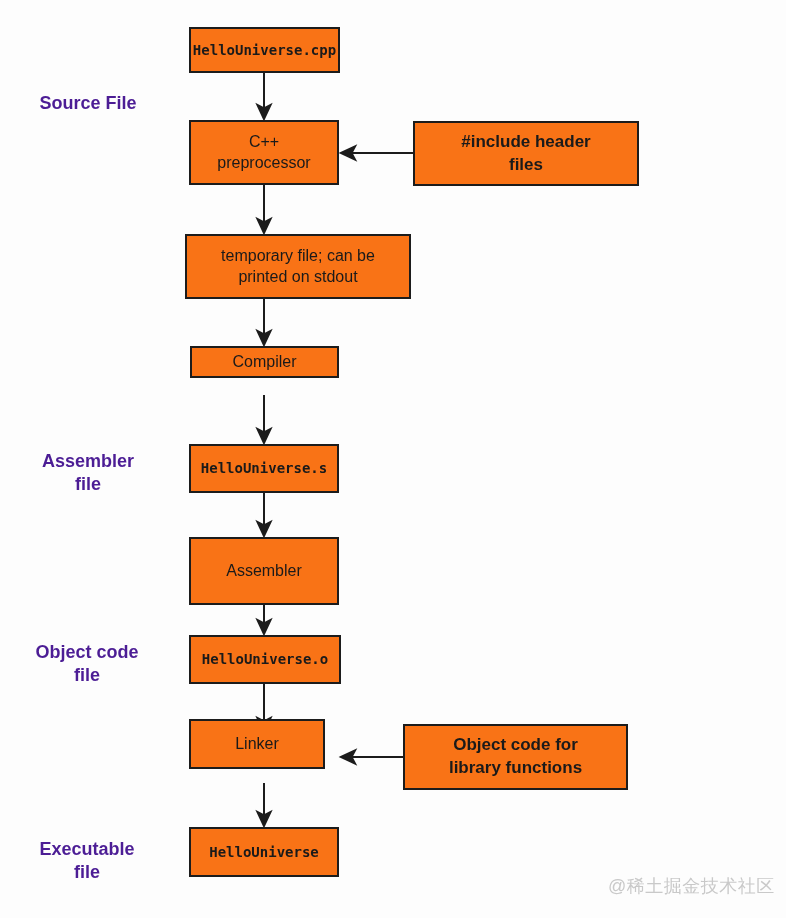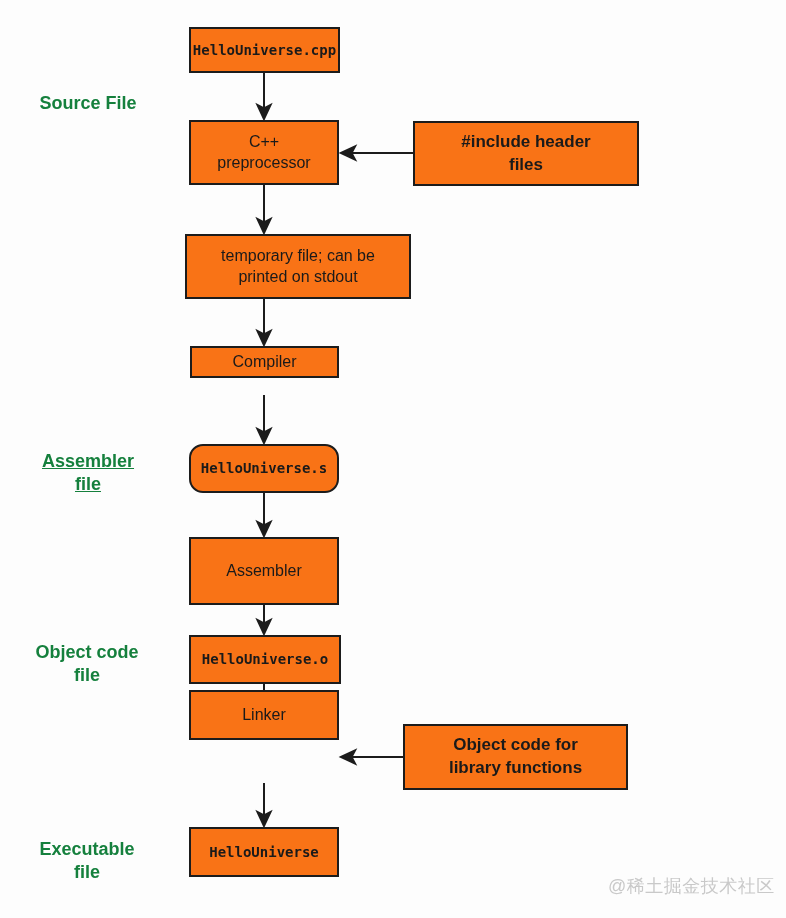--- a/index.html
+++ b/index.html
@@ -50,21 +50,21 @@
     padding: 0 34px;
     line-height: 1.35;
   }
   .stage-label {
     position: absolute;
     width: 112px;
     text-align: center;
     font-size: 18px;
     font-weight: bold;
     line-height: 23px;
-    color: #15803d;
+    color: #4c1d95;
   }
   .watermark {
     position: absolute;
     left: 608px;
     top: 874px;
     font-size: 18px;
     color: #c9c9c9;
     letter-spacing: 0.5px;
     white-space: nowrap;
   }
@@ -115,39 +115,39 @@
         <polygon points="341,153 355,146.5 351.5,153 355,159.5"></polygon>
       </g>
       <g>
         <line x1="403" y1="757" x2="351" y2="757"></line>
         <polygon points="341,757 355,750.5 351.5,757 355,763.5"></polygon>
       </g>
     </g>
   </svg>
 
   <div class="stage-label" style="left:32px; top:92px;">Source File</div>
-  <div class="stage-label" style="left:32px; top:450px;text-decoration:underline;">Assembler file</div>
+  <div class="stage-label" style="left:32px; top:450px;">Assembler file</div>
   <div class="stage-label" style="left:31px; top:641px;">Object code file</div>
   <div class="stage-label" style="left:31px; top:838px;">Executable file</div>
 
   <div class="box mono" style="left:189px; top:27px; width:151px; height:46px;">HelloUniverse.cpp</div>
 
   <div class="box proc" style="left:189px; top:120px; width:150px; height:65px;">C++ preprocessor</div>
 
   <div class="box proc" style="left:165px; top:234px; width:226px; height:65px;margin-left:20px;">temporary file; can be printed on stdout</div>
 
   <div class="box proc" style="left:190px; top:346px; width:149px; height:32px;">Compiler</div>
 
-  <div class="box mono" style="left:189px; top:444px; width:150px; height:49px;border-radius:14px;">HelloUniverse.s</div>
+  <div class="box mono" style="left:189px; top:444px; width:150px; height:49px;">HelloUniverse.s</div>
 
   <div class="box proc" style="left:189px; top:537px; width:150px; height:68px;">Assembler</div>
 
   <div class="box mono" style="left:189px; top:635px; width:152px; height:49px;">HelloUniverse.o</div>
 
-  <div class="box proc" style="left:189px; top:690px; width:150px; height:50px;">Linker</div>
+  <div class="box proc" style="left:189px; top:719px; width:136px; height:50px;">Linker</div>
 
   <div class="box mono" style="left:189px; top:827px; width:150px; height:50px;">HelloUniverse</div>
 
   <div class="box side" style="left:413px; top:121px; width:226px; height:65px;">#include header files</div>
 
   <div class="box side" style="left:403px; top:724px; width:225px; height:66px;">Object code for library functions</div>
 
   <div class="watermark">@稀土掘金技术社区</div>
 
 </div>

